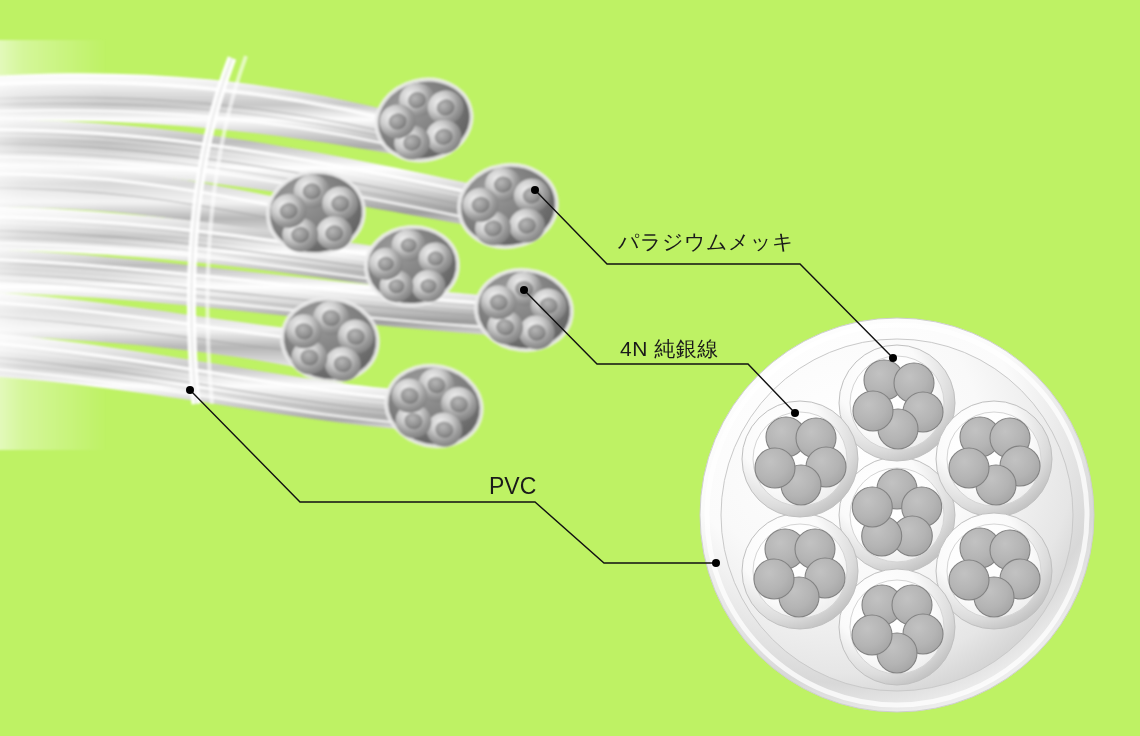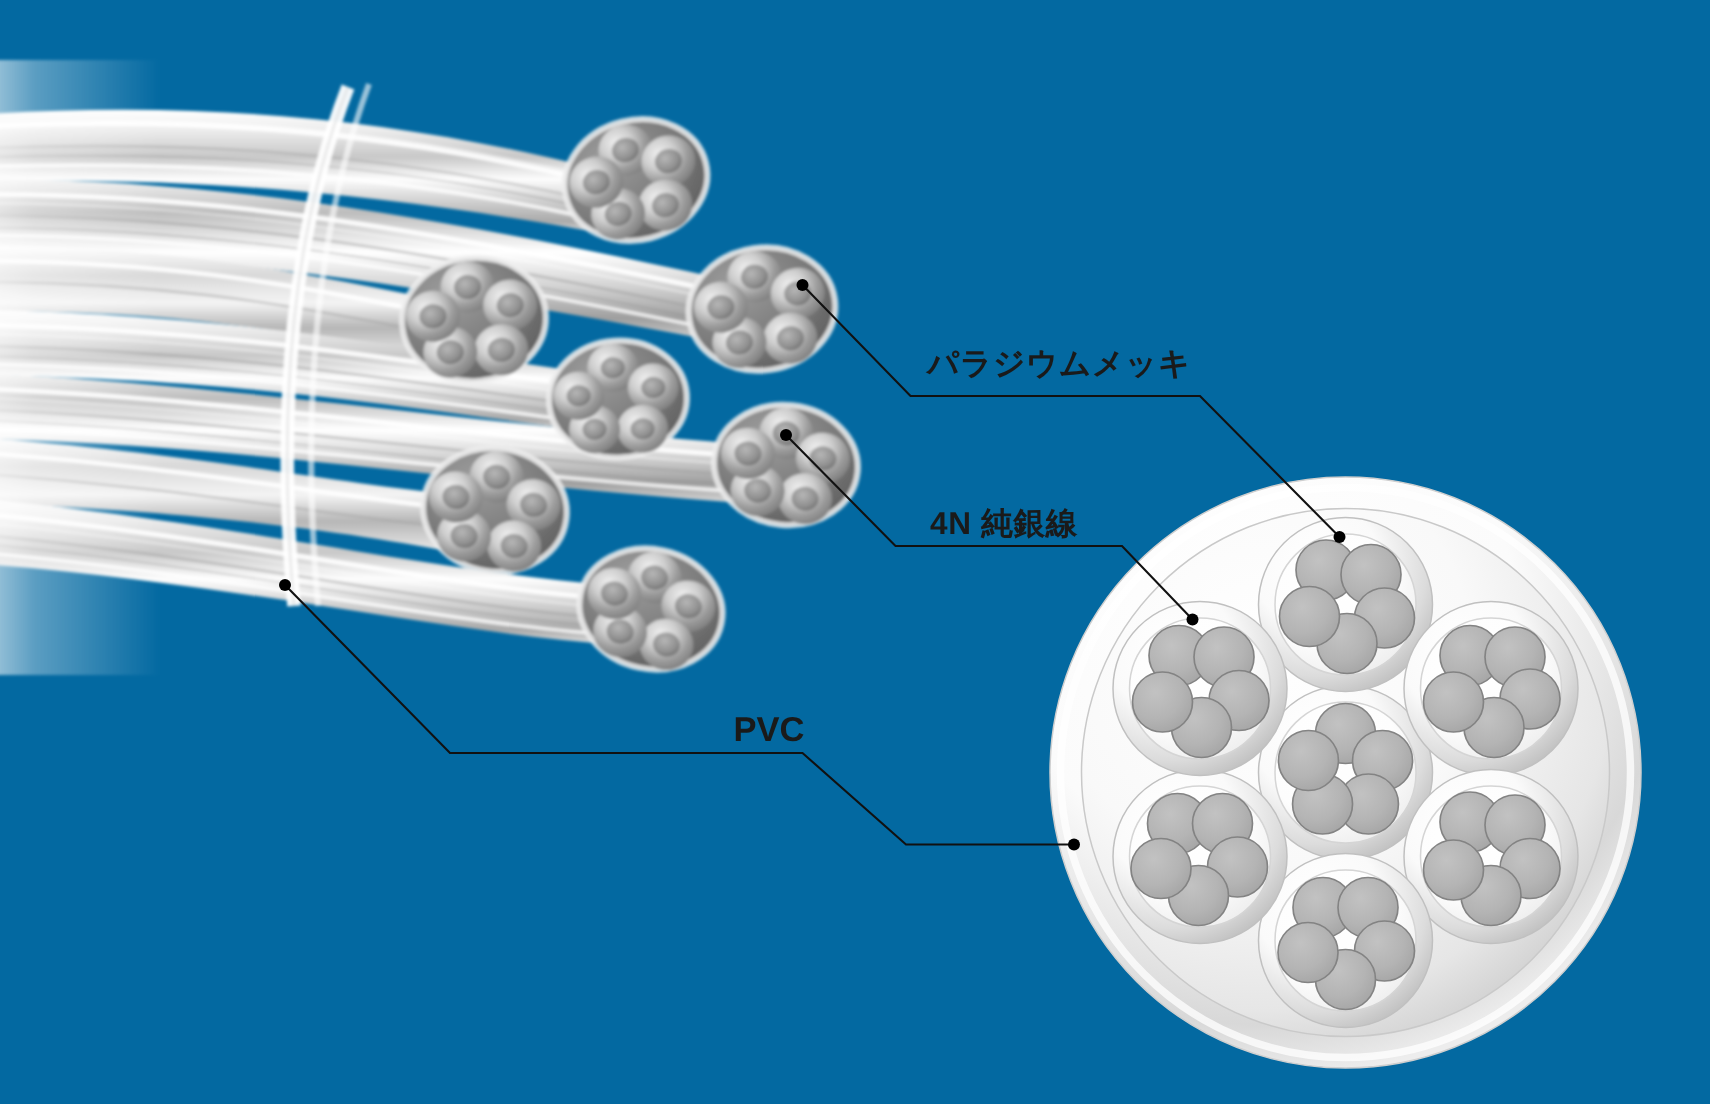--- a/index.html
+++ b/index.html
@@ -7,23 +7,22 @@
     padding: 0;
     background: #ffffff;
   }
   body {
     font-family: "Liberation Sans", "DejaVu Sans", sans-serif;
   }
   #stage {
     position: relative;
     width: 1140px;
     height: 736px;
-    background: #0369a1;
+    background: #bef264;
     overflow: hidden;
-    font-weight: bold;
   }
   #scene {
     position: absolute;
     inset: 0;
     width: 1140px;
     height: 736px;
     display: block;
   }
   .label-text {
     font-family: "Liberation Sans", "DejaVu Sans", sans-serif;

